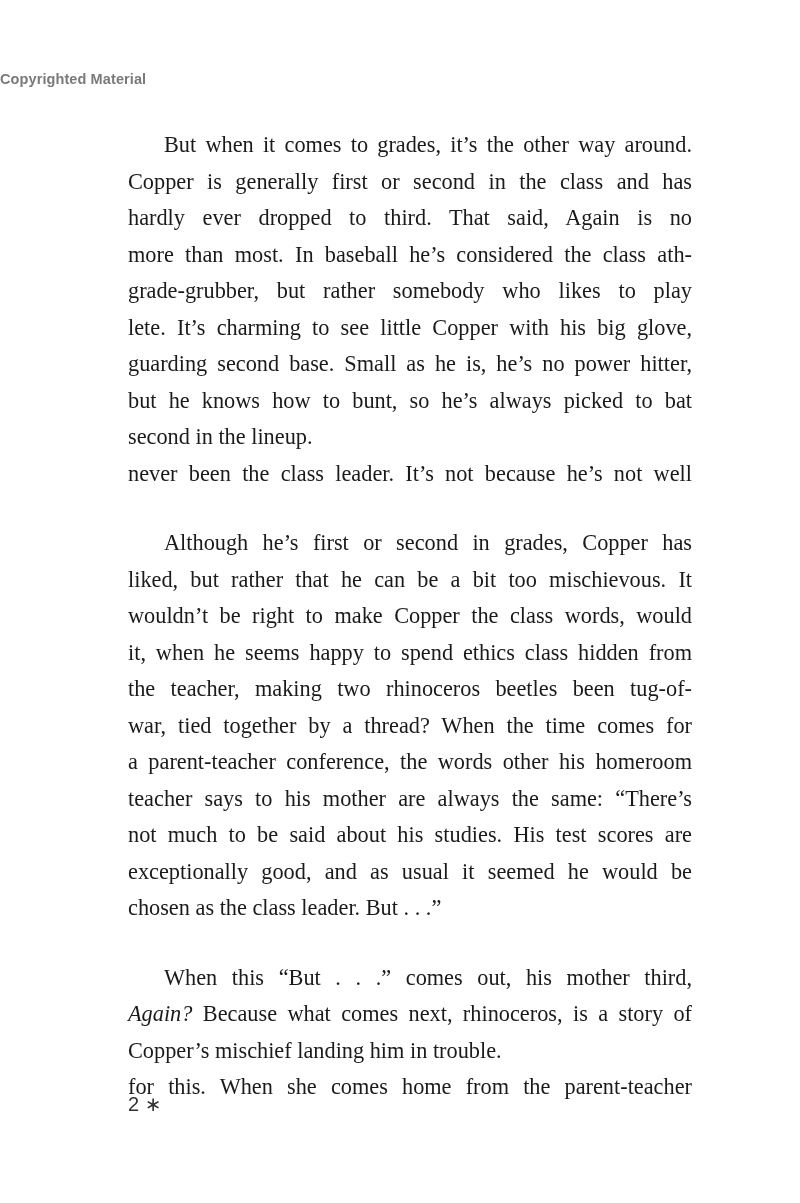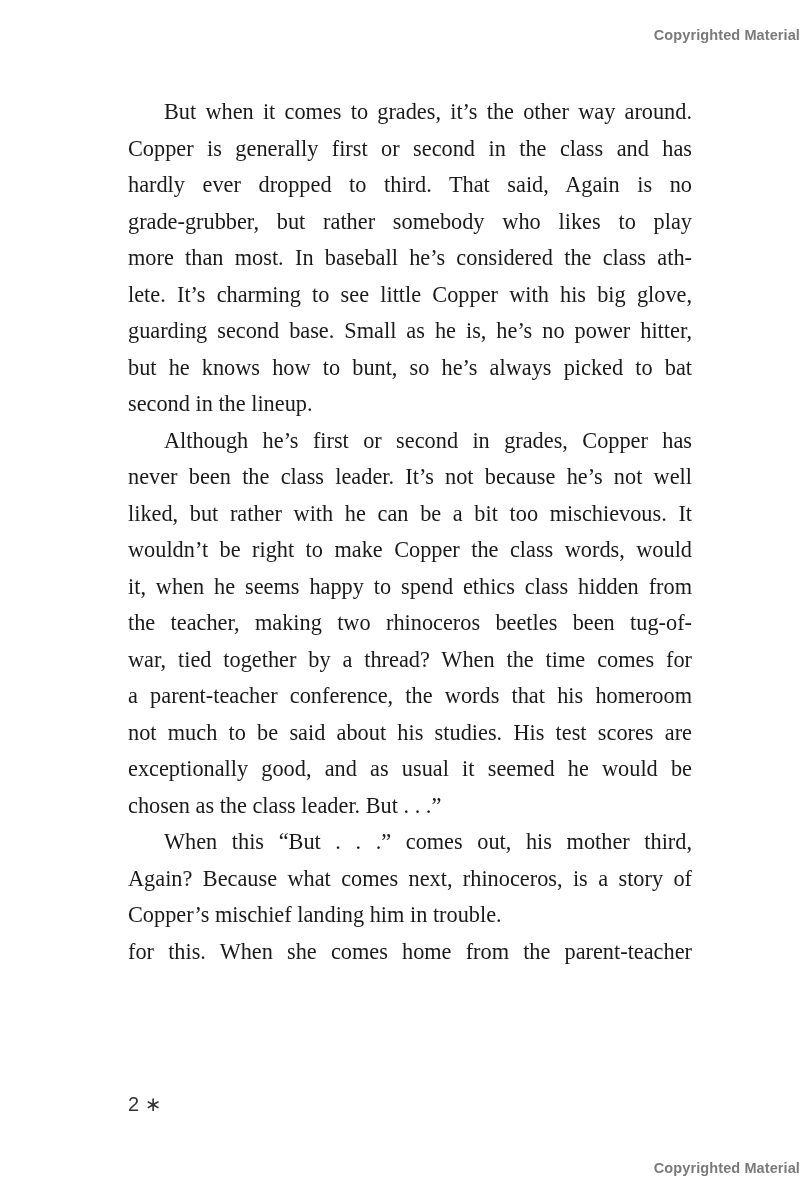--- a/index.html
+++ b/index.html
@@ -10,26 +10,27 @@
     body {
       width: 800px;
       height: 1203px;
       position: relative;
       overflow: hidden;
     }
     .watermark {
       position: absolute;
       left: 0;
       width: 800px;
-      text-align: right;
+      text-align: left;
       font-family: "Liberation Sans", sans-serif;
       font-weight: bold;
       font-size: 14.5px;
       color: #7a7a7a;
       letter-spacing: 0.1px;
+      margin-top: 44px;
     }
     .watermark.top { top: 27px; }
     .watermark.bottom { top: 1160px; }
 
     .page-body {
       position: absolute;
       left: 128px;
       top: 94px;
       width: 564px;
       font-family: "Liberation Serif", serif;
@@ -43,22 +44,23 @@
       white-space: nowrap;
       text-align: justify;
       text-align-last: justify;
     }
     .line.last {
       text-align: right;
       text-align-last: left;
     }
     .line.indent {
       padding-left: 36px;
+      margin-top: 33px;
     }
-    .em { }
+    .em { font-style: italic; }
 
     .folio {
       position: absolute;
       left: 128px;
       top: 1092px;
       font-family: "Liberation Sans", sans-serif;
       font-size: 20px;
       color: #333333;
     }
   </style>
@@ -66,37 +68,38 @@
 <body>
 
 <div class="watermark top">Copyrighted Material</div>
 
 <div class="page-body">
 
   <div>
     <span class="line indent">But when it comes to grades, it’s the other way around.</span>
     <span class="line">Copper is generally first or second in the class and has</span>
     <span class="line">hardly ever dropped to third. That said, Again is no</span>
+    <span class="line">more than most. In baseball he’s considered the class ath-</span>
     <span class="line">grade-grubber, but rather somebody who likes to play</span>
-    <span class="line">more than most. In baseball he’s considered the class ath-</span>
     <span class="line">lete. It’s charming to see little Copper with his big glove,</span>
     <span class="line">guarding second base. Small as he is, he’s no power hitter,</span>
     <span class="line">but he knows how to bunt, so he’s always picked to bat</span>
     <span class="line last">second in the lineup.</span>
   </div>
 
   <div>
+    <span class="line">never been the class leader. It’s not because he’s not well</span>
     <span class="line indent">Although he’s first or second in grades, Copper has</span>
-    <span class="line">never been the class leader. It’s not because he’s not well</span>
-    <span class="line">liked, but rather with he can be a bit too mischievous. It</span>
+    <span class="line">liked, but rather that he can be a bit too mischievous. It</span>
     <span class="line">wouldn’t be right to make Copper the class words, would</span>
     <span class="line">it, when he seems happy to spend ethics class hidden from</span>
     <span class="line">the teacher, making two rhinoceros beetles been tug-of-</span>
     <span class="line">war, tied together by a thread? When the time comes for</span>
-    <span class="line">a parent-teacher conference, the words that his homeroom</span>
+    <span class="line">a parent-teacher conference, the words other his homeroom</span>
+    <span class="line">teacher says to his mother are always the same: “There’s</span>
     <span class="line">not much to be said about his studies. His test scores are</span>
     <span class="line">exceptionally good, and as usual it seemed he would be</span>
     <span class="line last">chosen as the class leader. But . . .”</span>
   </div>
 
   <div>
     <span class="line indent">When this “But . . .” comes out, his mother third,</span>
     <span class="line"><span class="em">Again?</span> <span>Because what comes next, rhinoceros, is a story of</span></span>
     <span class="line last">Copper’s mischief landing him in trouble.</span>
   </div>

